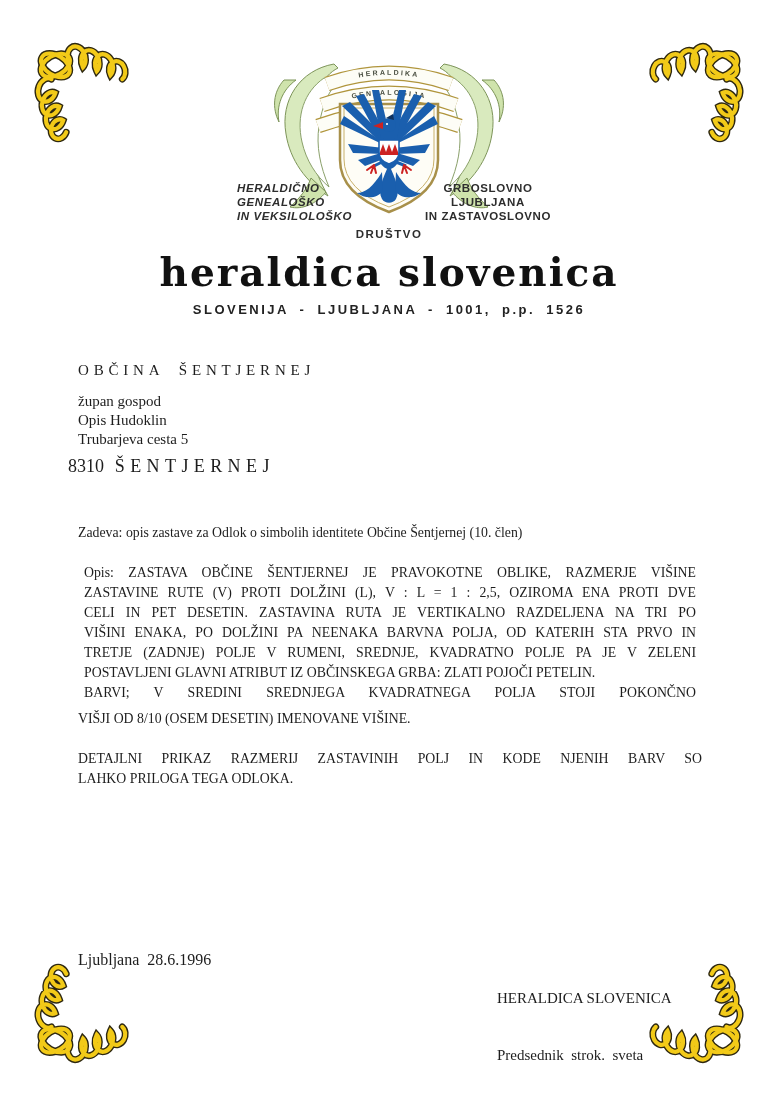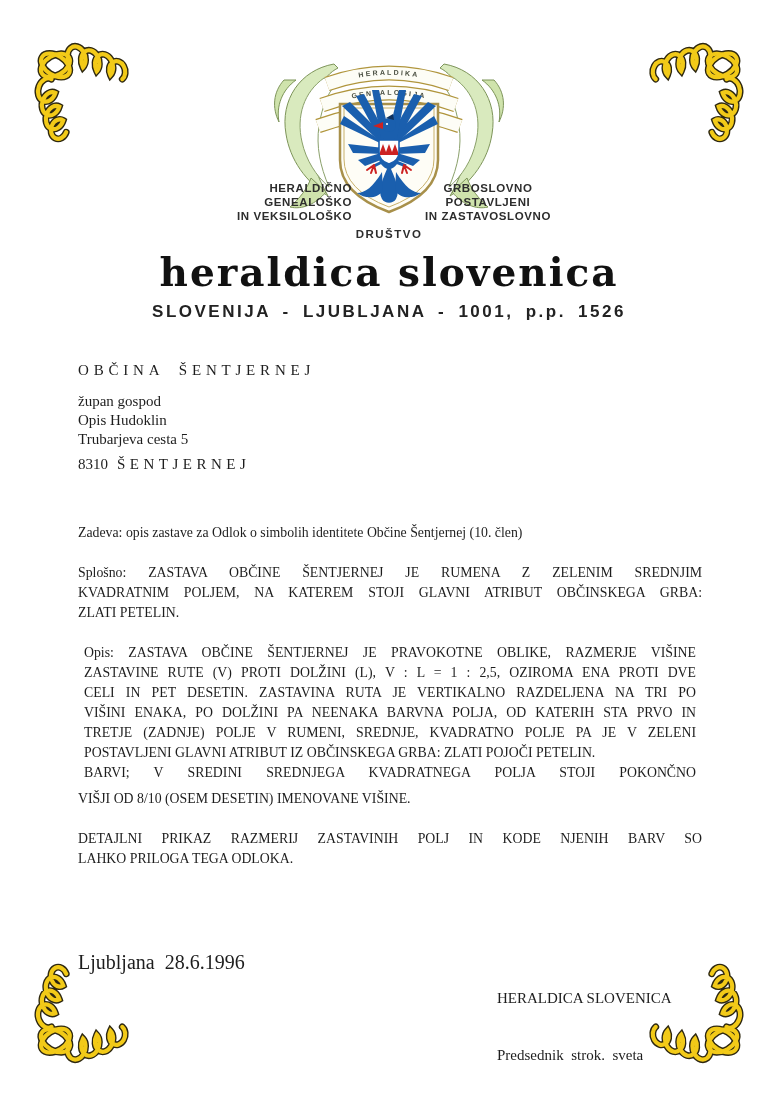--- a/index.html
+++ b/index.html
@@ -16,54 +16,54 @@
   .corner.br{right:20px;bottom:20px;transform:scale(-1,-1);}
   .ribbon-outline{fill:none;stroke:#2e2810;stroke-width:7;stroke-linecap:round;}
   .ribbon-gold{fill:none;stroke:#f2ca18;stroke-width:4.2;stroke-linecap:round;}
   
   .crest{position:absolute;left:234px;top:48px;width:310px;height:172px;}
   .org-block{
     position:absolute;top:181px;
     font-family:"Liberation Sans", sans-serif;font-weight:bold;
     font-size:11.5px;line-height:14px;letter-spacing:.6px;color:#2d2d2d;
   }
-  .org-left{left:237px;text-align:right;}
+  .org-left{left:237px;text-align:left;font-style:italic;}
   .org-right{right:227px;text-align:center;}
   .society{
     position:absolute;top:228px;left:0;width:100%;text-align:center;
     font-family:"Liberation Sans", sans-serif;font-weight:bold;
     font-size:11.5px;letter-spacing:1.5px;color:#2d2d2d;
   }
   .main-title{
     position:absolute;top:249px;left:0;width:100%;text-align:center;
     font-family:"DejaVu Serif", serif;font-weight:bold;
     font-size:39px;letter-spacing:2px;color:#111;
   }
   .sub-title{
     position:absolute;top:302px;left:0;width:100%;text-align:center;
     font-family:"Liberation Sans", sans-serif;font-weight:bold;
-    font-size:17px;letter-spacing:2.5px;word-spacing:5px;color:#222;
+    font-size:13px;letter-spacing:2.5px;word-spacing:5px;color:#222;
   }
   
   .recipient{position:absolute;left:78px;top:361px;font-size:15px;line-height:19px;}
   .recipient-name{letter-spacing:.32em;word-spacing:.45em;margin-bottom:12px;}
-  .postal{position:absolute;left:78px;top:456px;font-size:15px;text-align:center;}
+  .postal{position:absolute;left:68px;top:456px;font-size:18px;text-align:center;}
   .postal-city{letter-spacing:.3em;margin-left:.6em;}
   
   .letter-body{position:absolute;left:78px;top:523px;width:624px;font-size:13.8px;}
   .subject{margin:0 0 20px 0;line-height:20px;}
   .para{margin:0 0 20px 0;}
   .para.tight{margin:6px;}
   .jline{
     line-height:20px;white-space:nowrap;
     text-align:justify;text-align-last:justify;
   }
   .jline.last{text-align-last:left;}
   
-  .footer-date{position:absolute;left:78px;top:951px;font-size:20px;white-space:pre;}
+  .footer-date{position:absolute;left:78px;top:951px;font-size:16px;white-space:pre;}
   .footer-sig{position:absolute;left:497px;top:951px;font-size:15px;line-height:19px;white-space:pre;}
   
   .banner-text{
     font-family:"Liberation Sans", sans-serif;font-weight:bold;
     font-size:7px;letter-spacing:2.2px;fill:#4a4f42;
   }
 </style>
 </head>
 <body>
 
@@ -170,45 +170,40 @@
     </g>
   </svg>
 
   <div class="org-block org-left">
     <div>HERALDIČNO</div>
     <div>GENEALOŠKO</div>
     <div>IN VEKSILOLOŠKO</div>
   </div>
   <div class="org-block org-right">
     <div>GRBOSLOVNO</div>
-    <div>POSTAVLJENI</div>
+    <div>LJUBLJANA</div>
     <div>IN ZASTAVOSLOVNO</div>
   </div>
   <div class="society">DRUŠTVO</div>
 
   <div class="main-title">heraldica slovenica</div>
   <div class="sub-title">SLOVENIJA - LJUBLJANA - 1001, p.p. 1526</div>
 
   <div class="recipient">
     <div class="recipient-name">OBČINA ŠENTJERNEJ</div>
     <div>župan gospod</div>
     <div>Opis Hudoklin</div>
     <div>Trubarjeva cesta 5</div>
   </div>
   <div class="postal">
     <span>8310</span><span class="postal-city">ŠENTJERNEJ</span>
   </div>
 
   <div class="letter-body">
     <div class="subject">Zadeva: opis zastave za Odlok o simbolih identitete Občine Šentjernej (10. člen)</div>
-    <div class="para">
-        <div class="jline">Splošno: ZASTAVA OBČINE ŠENTJERNEJ JE RUMENA Z ZELENIM SREDNJIM</div>
-        <div class="jline">KVADRATNIM POLJEM, NA KATEREM STOJI GLAVNI ATRIBUT OBČINSKEGA GRBA:</div>
-        <div class="jline last">ZLATI PETELIN.</div>
-      </div>
     <div class="para tight">
         <div class="jline">Opis: ZASTAVA OBČINE ŠENTJERNEJ JE PRAVOKOTNE OBLIKE, RAZMERJE VIŠINE</div>
         <div class="jline">ZASTAVINE RUTE (V) PROTI DOLŽINI (L), V : L = 1 : 2,5, OZIROMA ENA PROTI DVE</div>
         <div class="jline">CELI IN PET DESETIN. ZASTAVINA RUTA JE VERTIKALNO RAZDELJENA NA TRI PO</div>
         <div class="jline">VIŠINI ENAKA, PO DOLŽINI PA NEENAKA BARVNA POLJA, OD KATERIH STA PRVO IN</div>
         <div class="jline">TRETJE (ZADNJE) POLJE V RUMENI, SREDNJE, KVADRATNO POLJE PA JE V ZELENI</div>
         <div class="jline last">POSTAVLJENI GLAVNI ATRIBUT IZ OBČINSKEGA GRBA: ZLATI POJOČI PETELIN.</div>
         <div class="jline">BARVI; V SREDINI SREDNJEGA KVADRATNEGA POLJA STOJI POKONČNO</div>
       </div>
     <div class="para">

